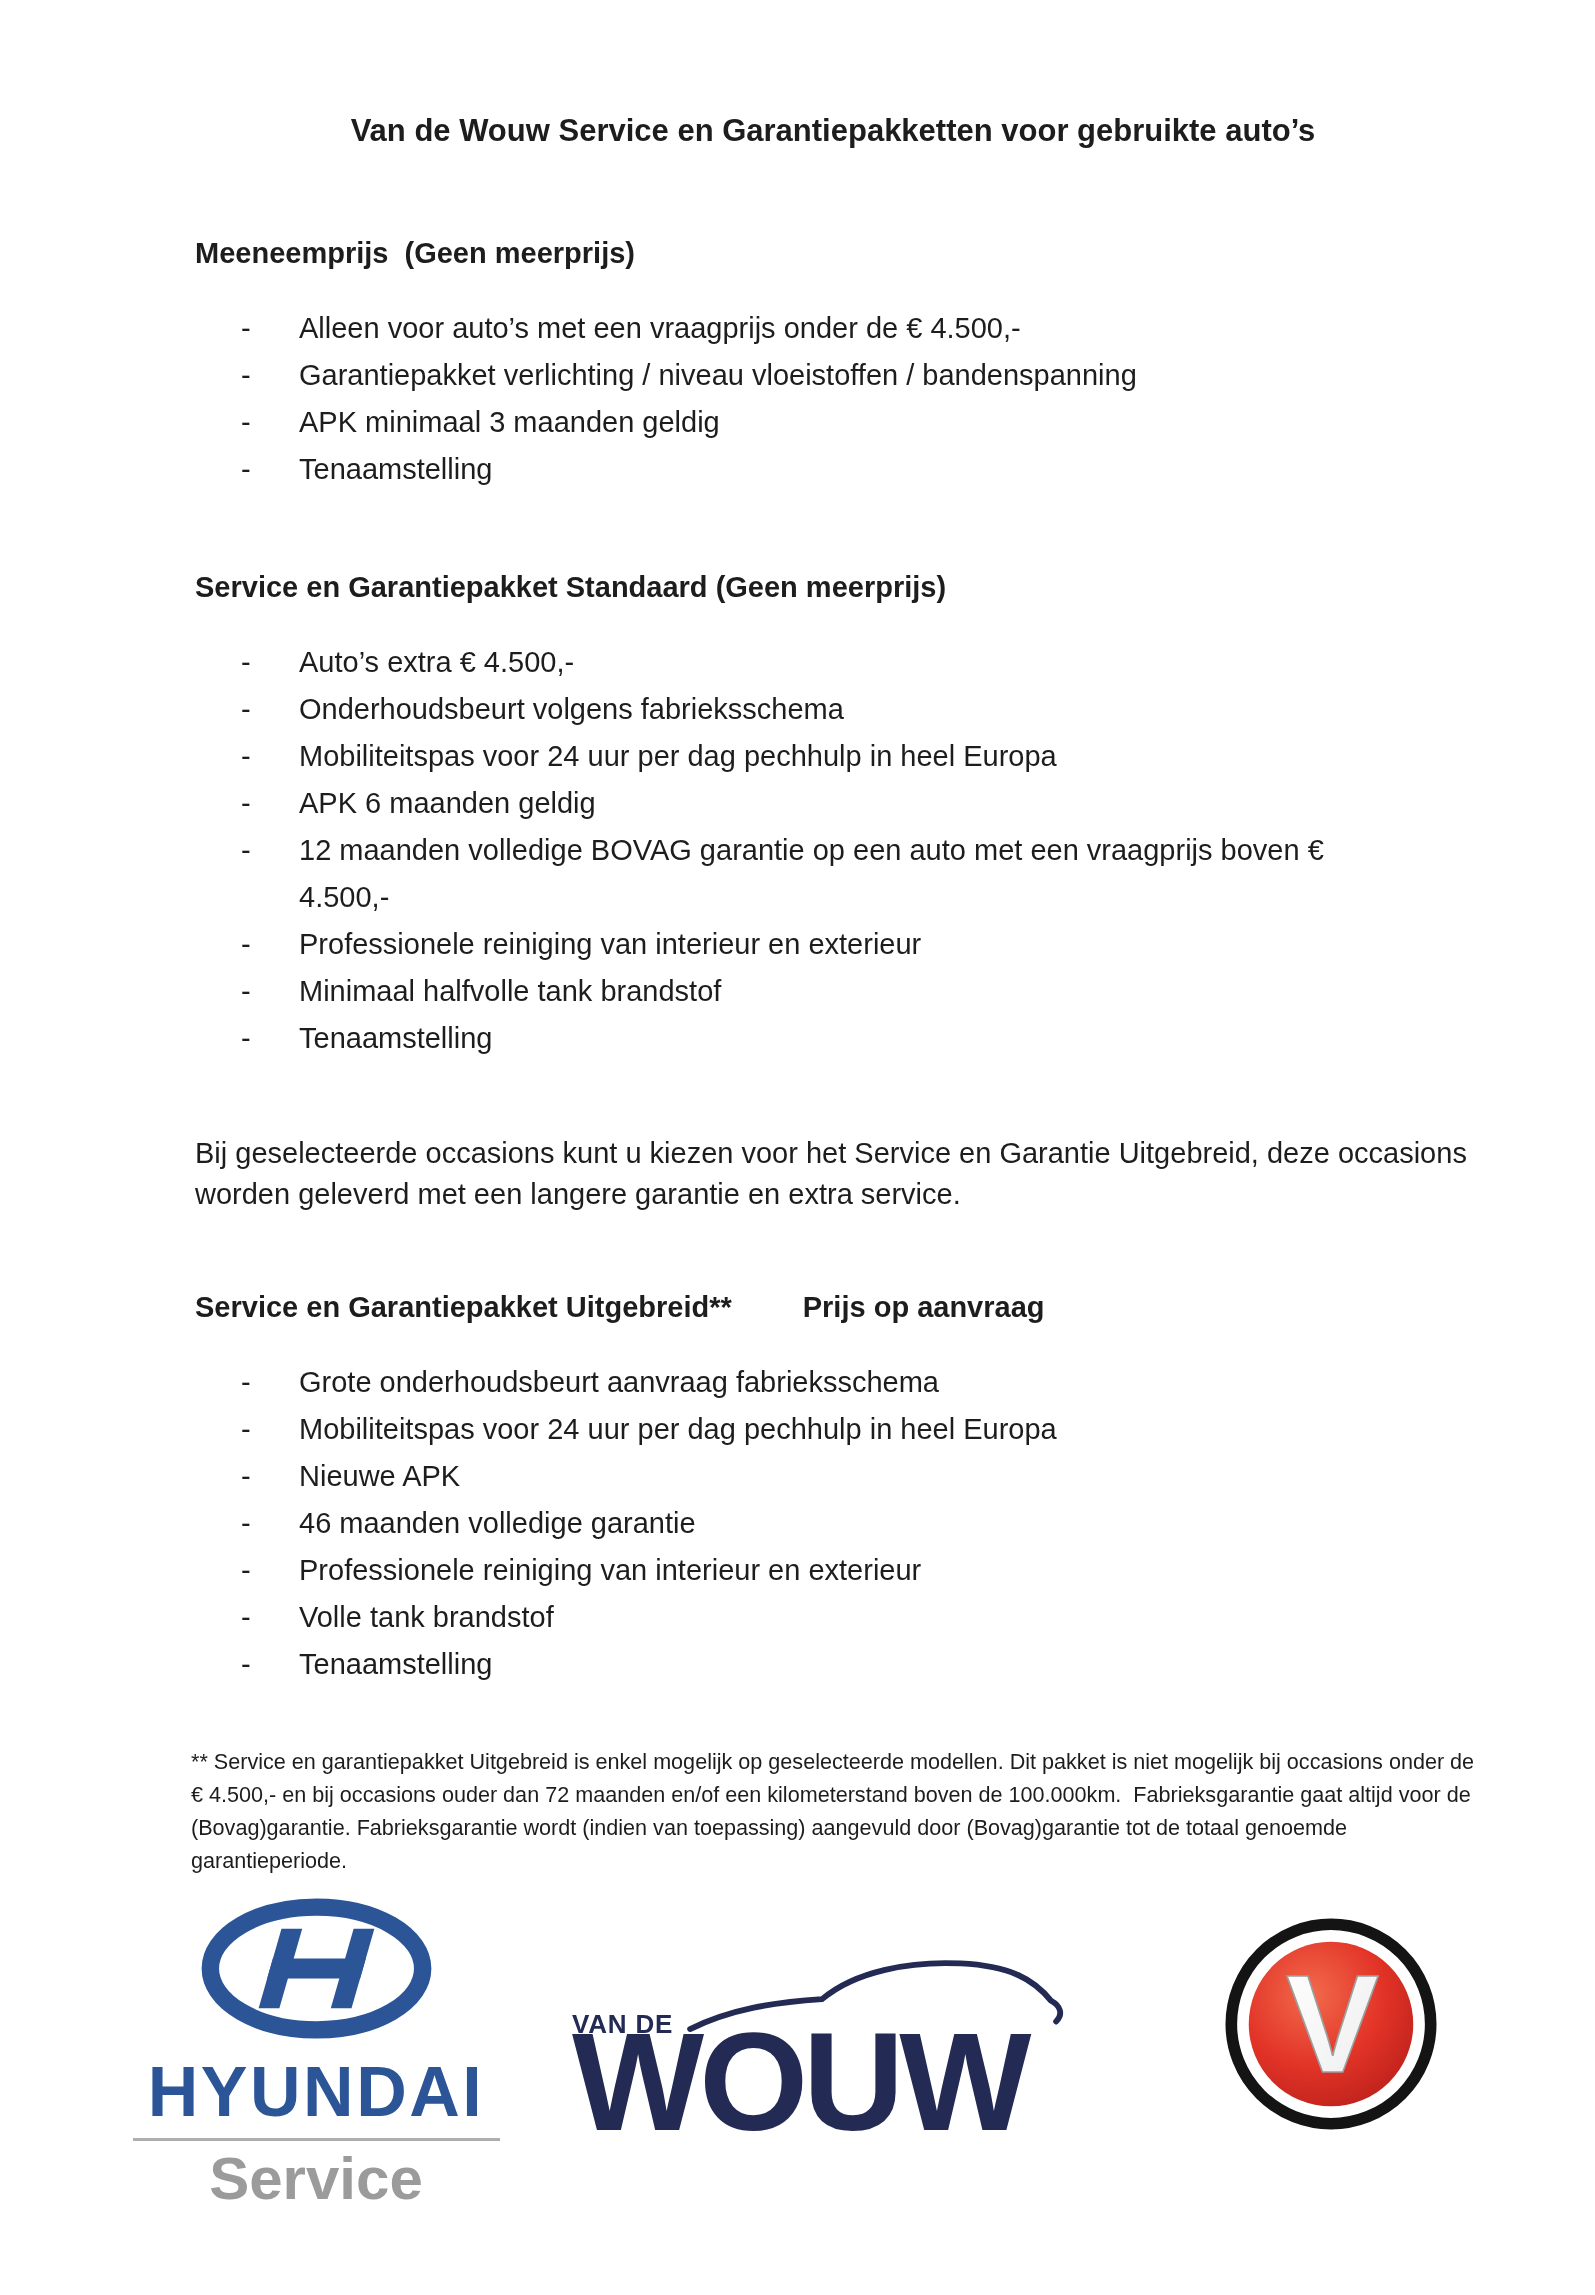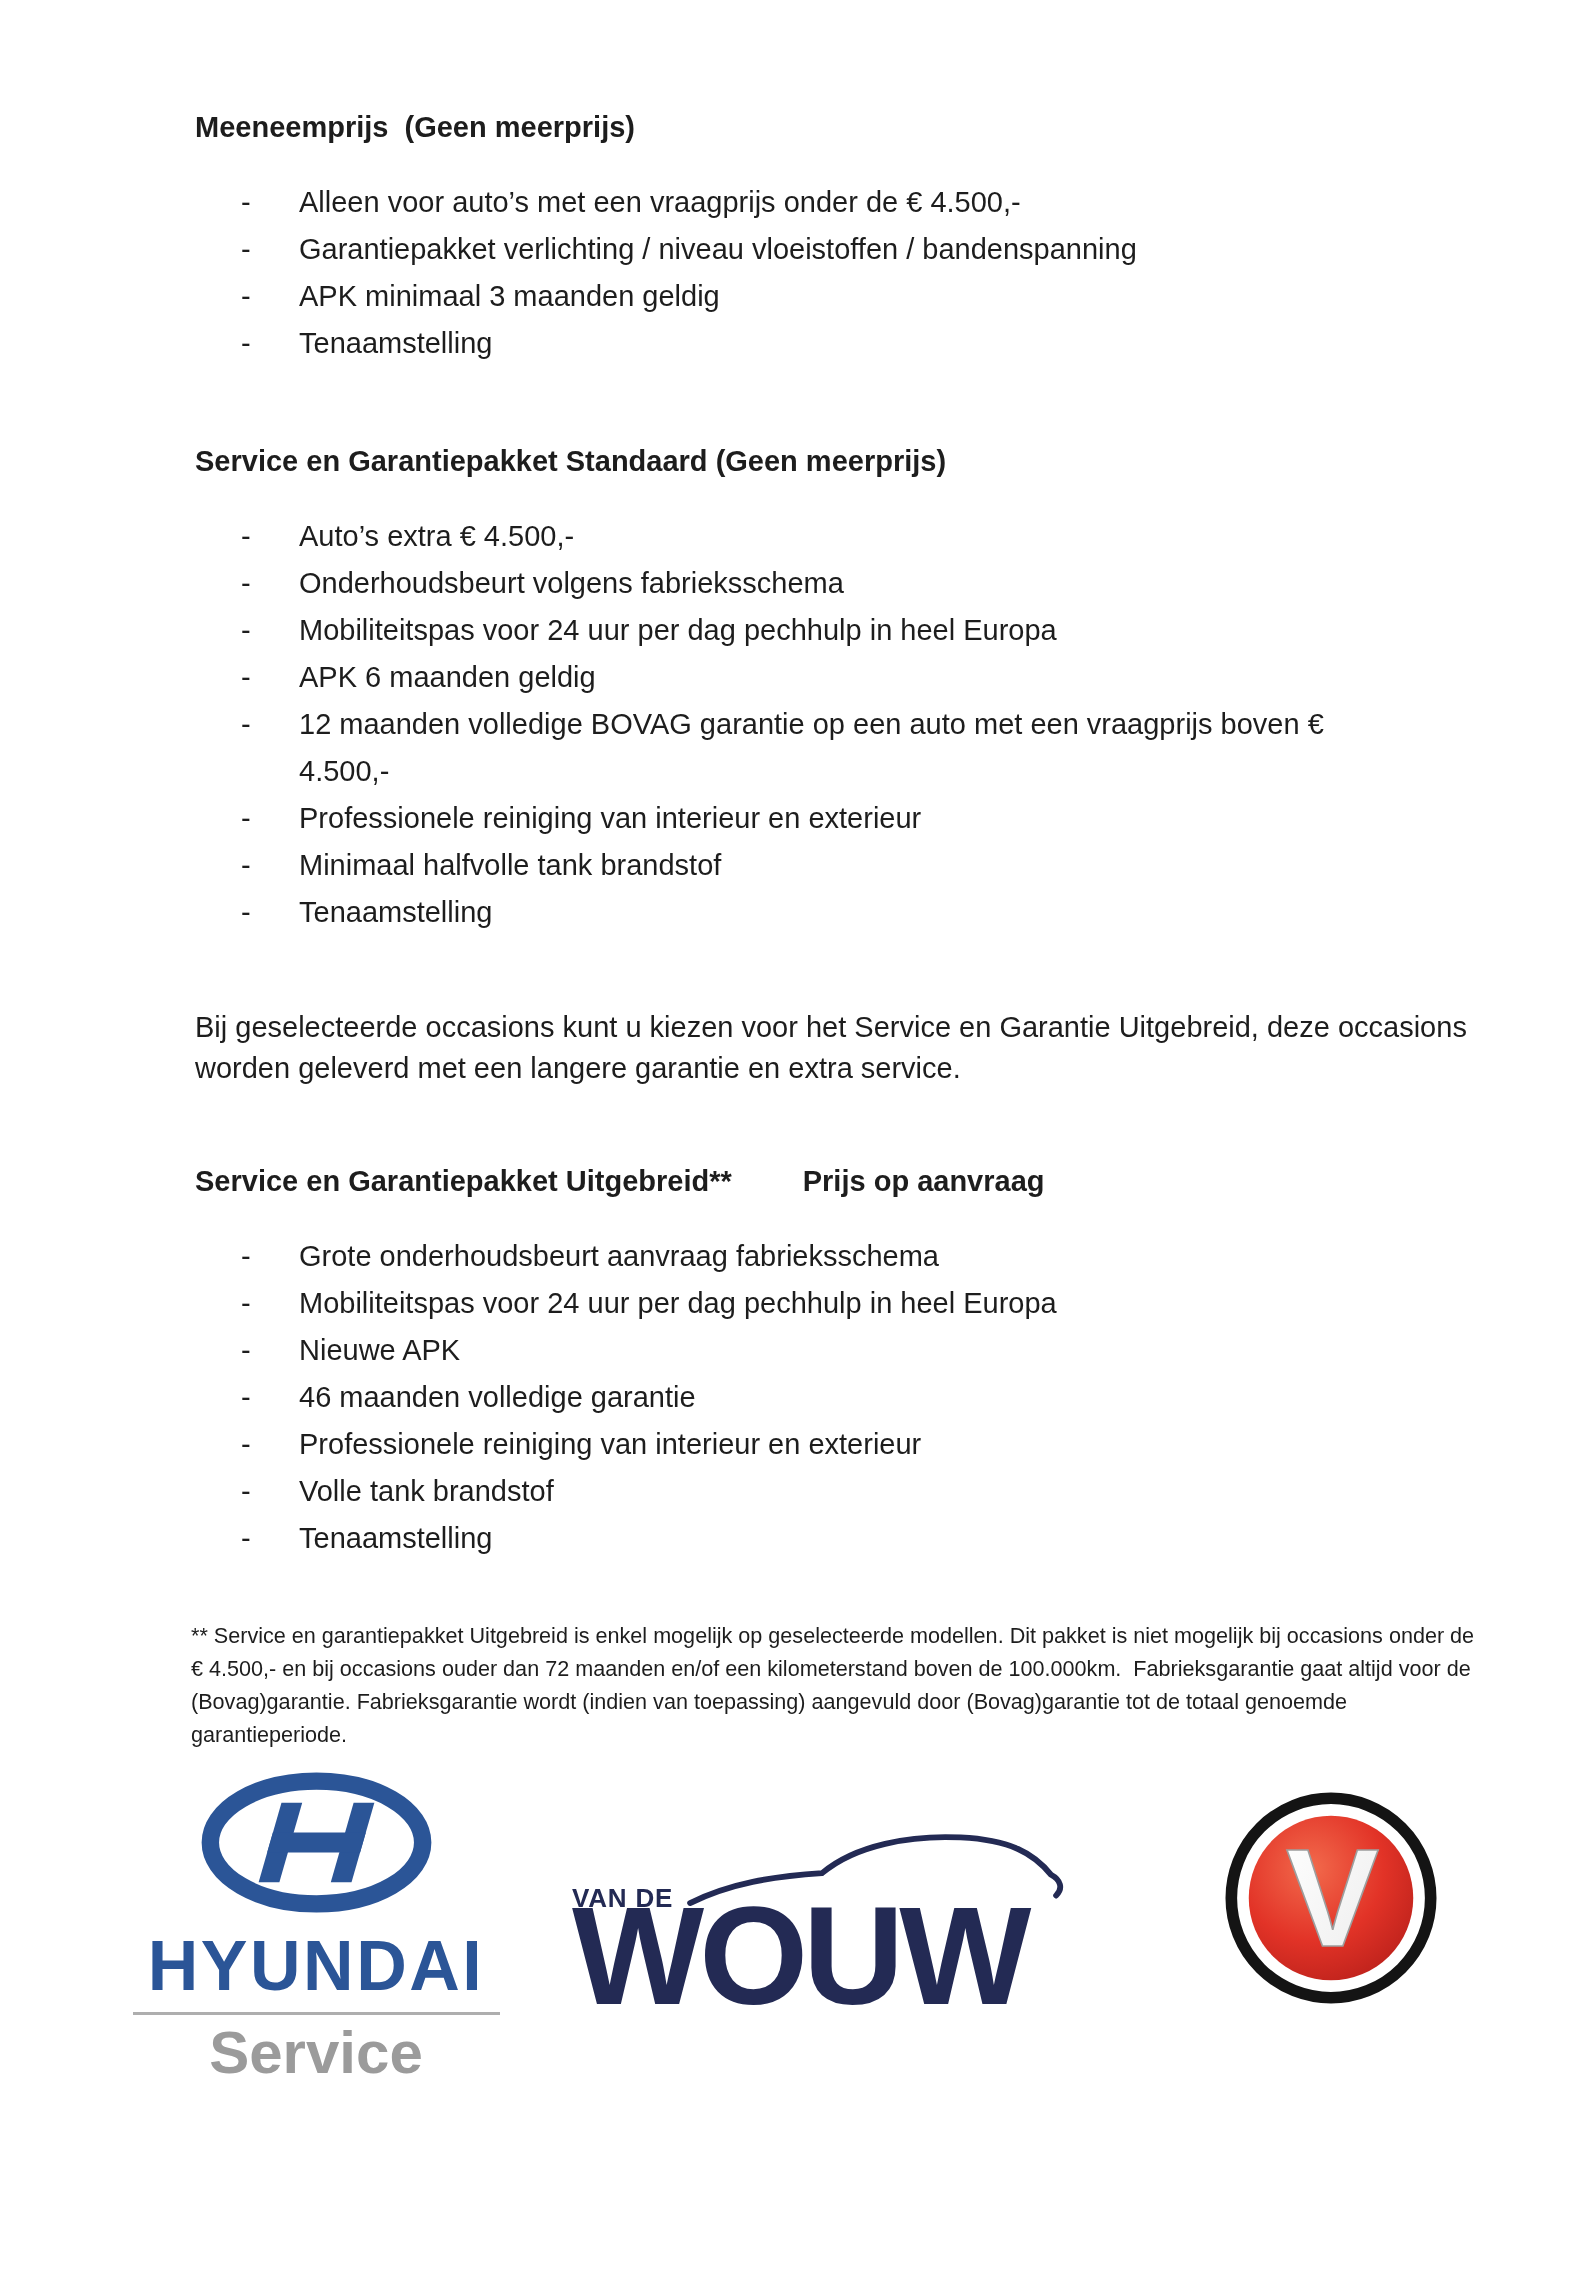--- a/index.html
+++ b/index.html
@@ -22,21 +22,21 @@
     white-space: pre-wrap;
   }
   .section-heading {
     margin-left: 195px;
     width: 1280px;
     font-size: 29px;
     font-weight: 700;
     line-height: 38px;
     white-space: pre-wrap;
   }
-  .sec-1 .section-heading { margin-top: 108px; }
+  .sec-1 .section-heading { margin-top: 84px; }
   .sec-2 .section-heading { margin-top: 75px; }
   .heading-row {
     margin-top: 73px;
     margin-left: 195px;
     width: 1280px;
     display: flex;
     align-items: center;
   }
   .heading-row .section-heading { margin-top: 0; margin-left: 0; width: auto; }
   .price-label {
@@ -145,20 +145,21 @@
   .vak-wordmark sup {
     font-size: 16.6px;
     vertical-align: super;
   }
 </style>
 </head>
 <body>
 
 <div class="page">
 
+  <h1 class="doc-title">Van de Wouw Service en Garantiepakketten voor gebruikte auto’s</h1>
 
   <section class="sec-1">
     <h2 class="section-heading">Meeneemprijs  (Geen meerprijs)</h2>
     <ul class="bullets">
       <li>
           <span class="dash">-</span>
           <span class="li-text">Alleen voor auto’s met een vraagprijs onder de € 4.500,-</span>
         </li>
       <li>
           <span class="dash">-</span>

